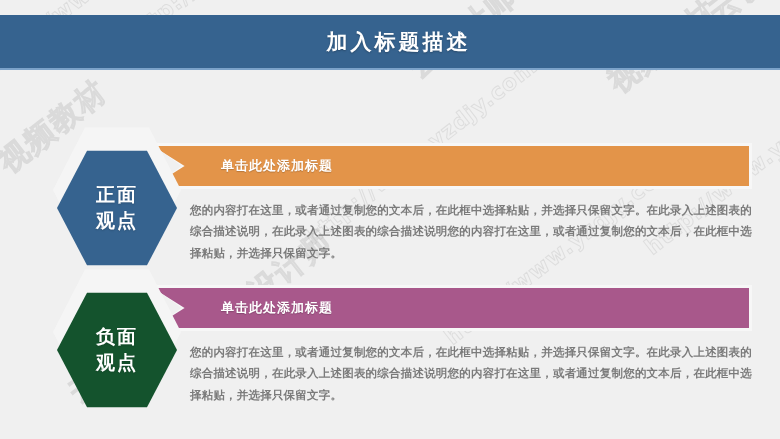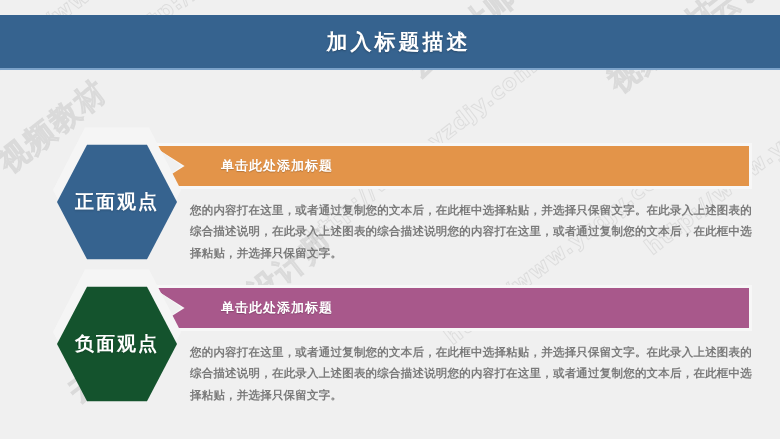--- a/index.html
+++ b/index.html
@@ -88,27 +88,27 @@
   .hex-outer {
     position: absolute;
     inset: 0;
     -webkit-clip-path: polygon(25% 2%, 75% 2%, 100% 50%, 75% 98%, 25% 98%, 0% 50%);
     clip-path: polygon(25% 2%, 75% 2%, 100% 50%, 75% 98%, 25% 98%, 0% 50%);
     background: #f5f5f5;
   }
   .hex-inner {
     position: absolute;
     left: 4px;
-    top: 16px;
+    top: 22px;
     width: 120px;
     height: 122px;
     -webkit-clip-path: polygon(25% 3%, 75% 3%, 100% 50%, 75% 97%, 25% 97%, 0% 50%);
     clip-path: polygon(25% 3%, 75% 3%, 100% 50%, 75% 97%, 25% 97%, 0% 50%);
     display: flex;
-    flex-direction: row;
+    flex-direction: column;
     align-items: center;
     justify-content: center;
   }
   .hex-label {
     color: #ffffff;
     font-size: 19px;
     font-weight: bold;
     letter-spacing: 2px;
     line-height: 1.35;
     text-align: center;

